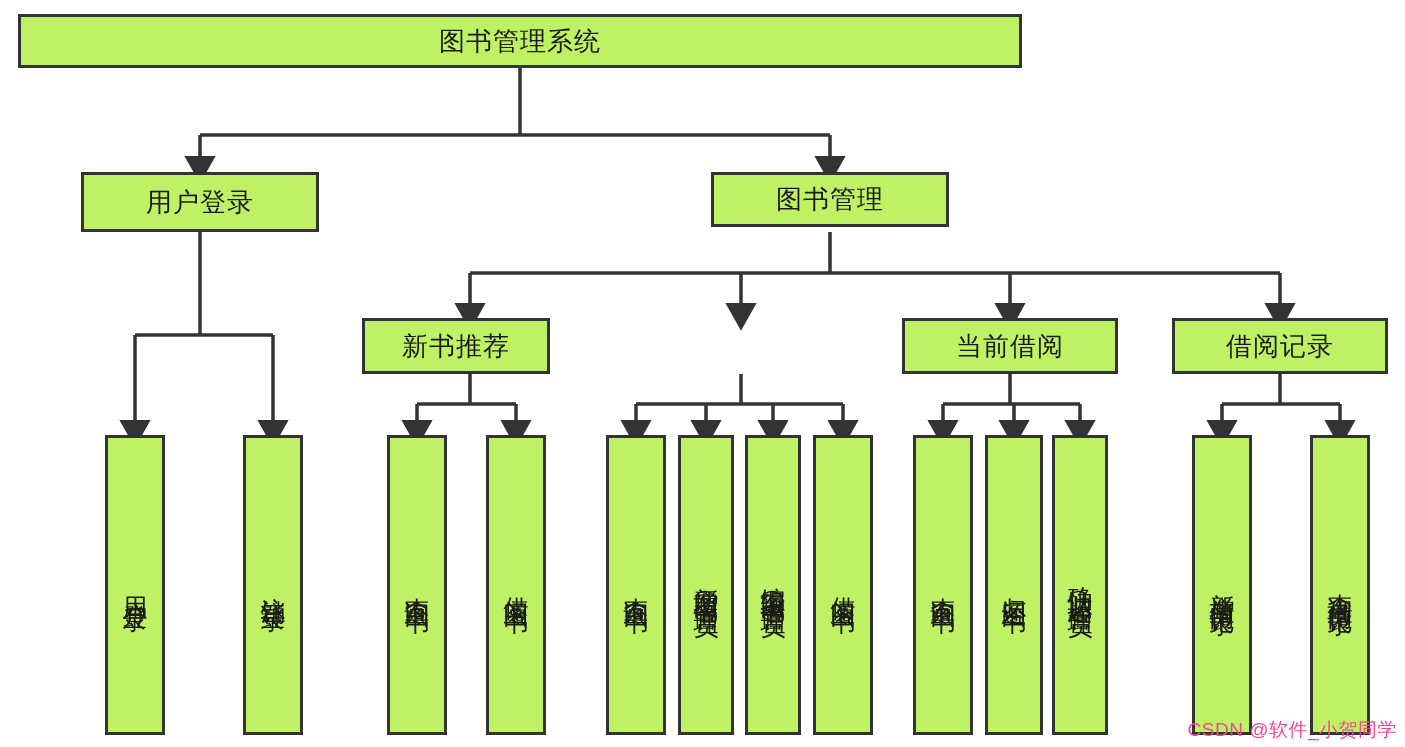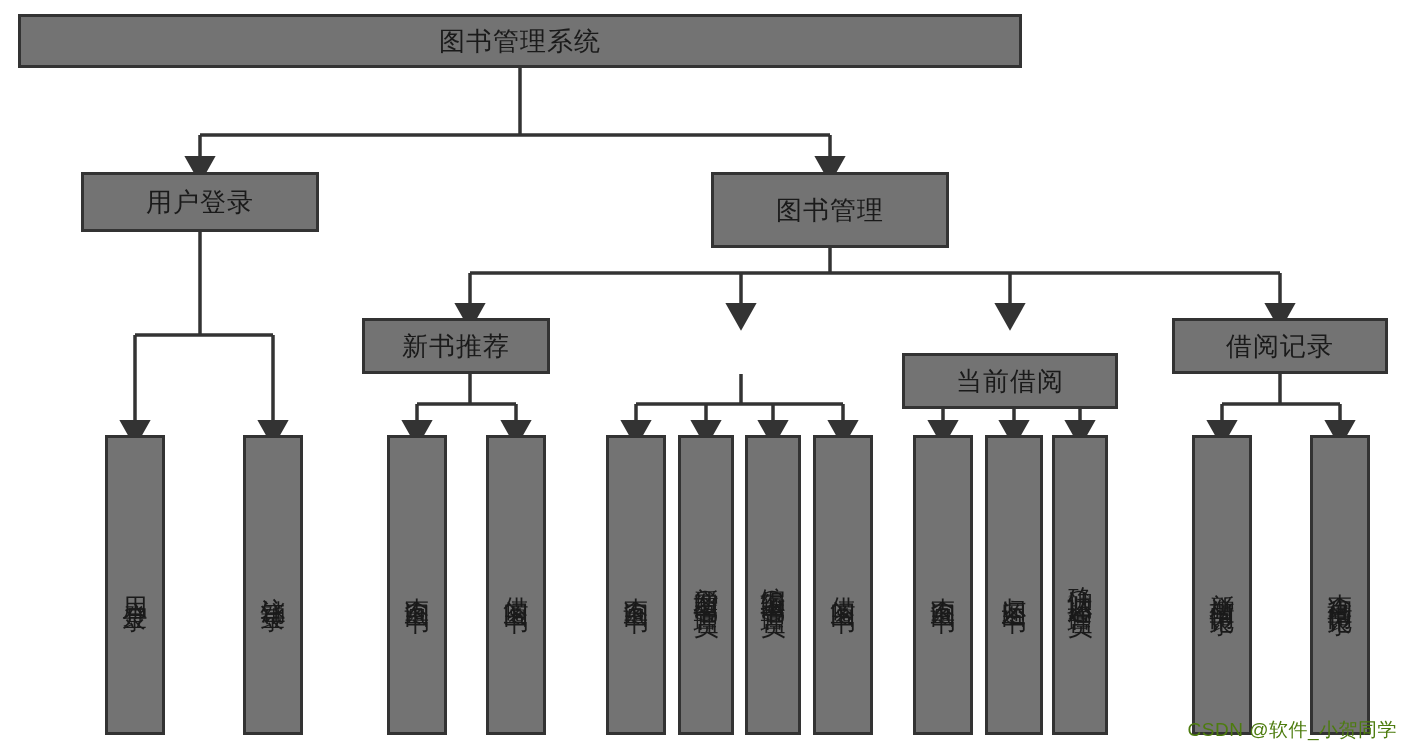--- a/index.html
+++ b/index.html
@@ -24,21 +24,21 @@
     left: 0;
     top: 0;
     width: 1405px;
     height: 747px;
     pointer-events: none;
   }
   .node {
     position: absolute;
     box-sizing: border-box;
     border: 3px solid #333333;
-    background: #737373;
+    background: #bef264;
     display: flex;
     align-items: center;
     justify-content: center;
     color: #1a1a1a;
     text-align: center;
   }
   .node.horizontal {
     font-size: 26px;
     line-height: 1.1;
     letter-spacing: 1px;
@@ -58,21 +58,21 @@
     max-height: 100%;
   }
   .node-label {
     display: block;
   }
   #watermark {
     position: absolute;
     right: 8px;
     bottom: 4px;
     font-size: 19px;
-    color: #4d7c0f;
+    color: #ec4899;
     letter-spacing: 0.5px;
     white-space: nowrap;
   }
 </style>
 </head>
 <body>
 
 <div id="diagram-root">
 
   <svg class="connectors" viewBox="0 0 1405 747" xmlns="http://www.w3.org/2000/svg">
@@ -125,28 +125,28 @@
     </g>
   </svg>
 
   <div class="node horizontal" style="left: 18px; top: 14px; width: 1004px; height: 54px;">
     <span class="node-label">图书管理系统</span>
   </div>
 
   <div class="node horizontal" style="left: 81px; top: 172px; width: 238px; height: 60px;">
     <span class="node-label">用户登录</span>
   </div>
-  <div class="node horizontal" style="left: 711px; top: 172px; width: 238px; height: 76px;">
+  <div class="node horizontal" style="left: 711px; top: 172px; width: 238px; height: 55px;">
     <span class="node-label">图书管理</span>
   </div>
 
   <div class="node horizontal" style="left: 362px; top: 318px; width: 188px; height: 56px;">
     <span class="node-label">新书推荐</span>
   </div>
-  <div class="node horizontal" style="left: 902px; top: 318px; width: 216px; height: 56px; margin-top: 35px;">
+  <div class="node horizontal" style="left: 902px; top: 318px; width: 216px; height: 56px;">
     <span class="node-label">当前借阅</span>
   </div>
   <div class="node horizontal" style="left: 1172px; top: 318px; width: 216px; height: 56px;">
     <span class="node-label">借阅记录</span>
   </div>
 
   <div class="node vertical" style="left: 105px; top: 435px; width: 60px; height: 300px;">
     <span class="node-label">用户登录</span>
   </div>
   <div class="node vertical" style="left: 243px; top: 435px; width: 60px; height: 300px;">

